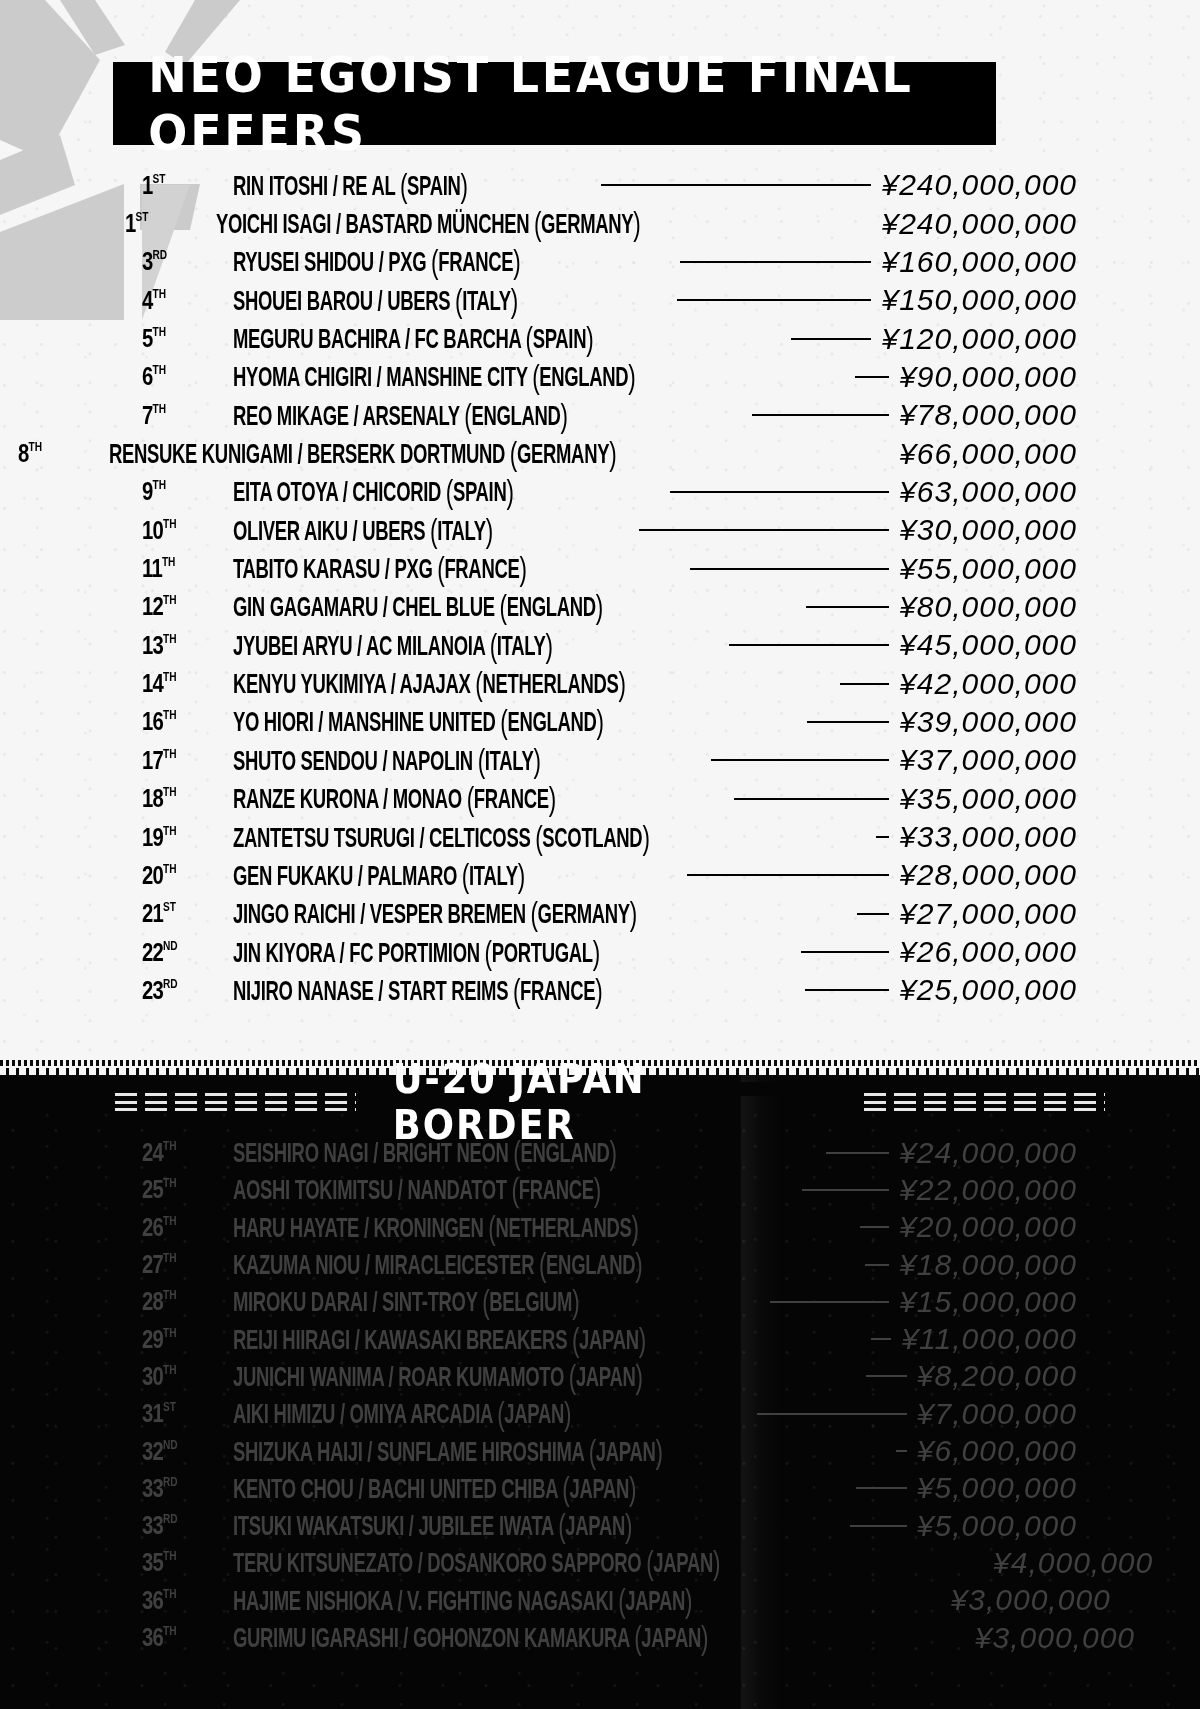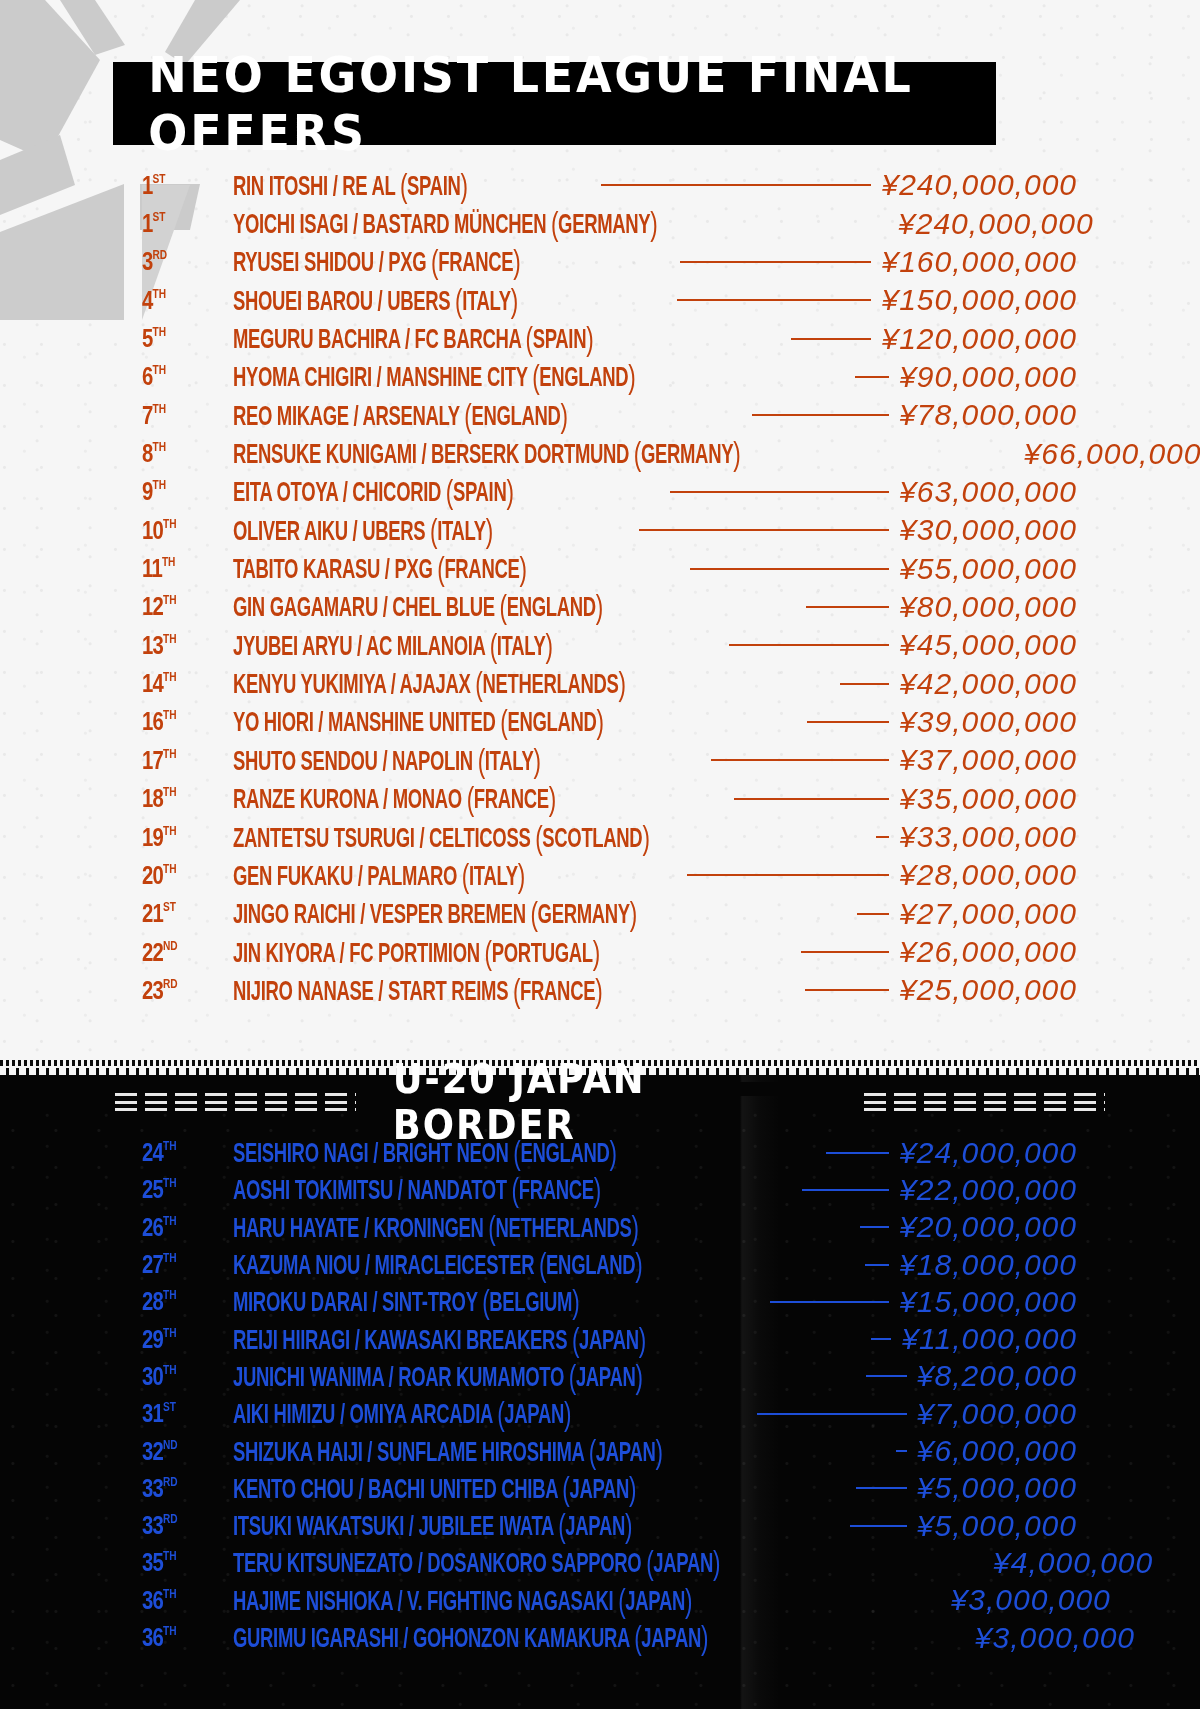--- a/index.html
+++ b/index.html
@@ -76,22 +76,22 @@
     .amount {
       flex: none;
       font-family: "Liberation Sans", sans-serif;
       font-weight: normal;
       font-style: italic;
       font-size: 30px;
       letter-spacing: 1px;
       text-align: right;
     }
 
-    .top .row { color: #c2410c; }
-    .bottom .row { color: #1d4ed8; }
+    .top .row { color: #000000; justify-content: flex-end; }
+    .bottom .row { color: #404040; }
 
     
     .dark-section {
       position: absolute; left: 0; top: 1075px; width: 1200px; height: 634px;
       background: #050505;
     }
     .dark-grain {
       position: absolute; inset: 0;
       background:
         radial-gradient(circle at 30% 50%, rgba(255,255,255,0.06) 1px, transparent 2px),

